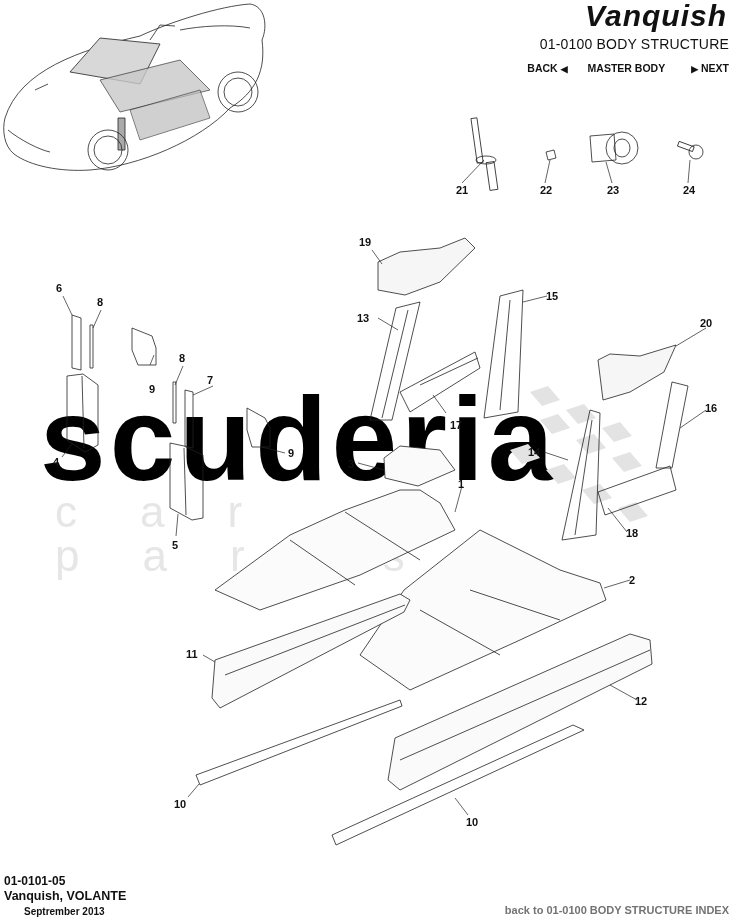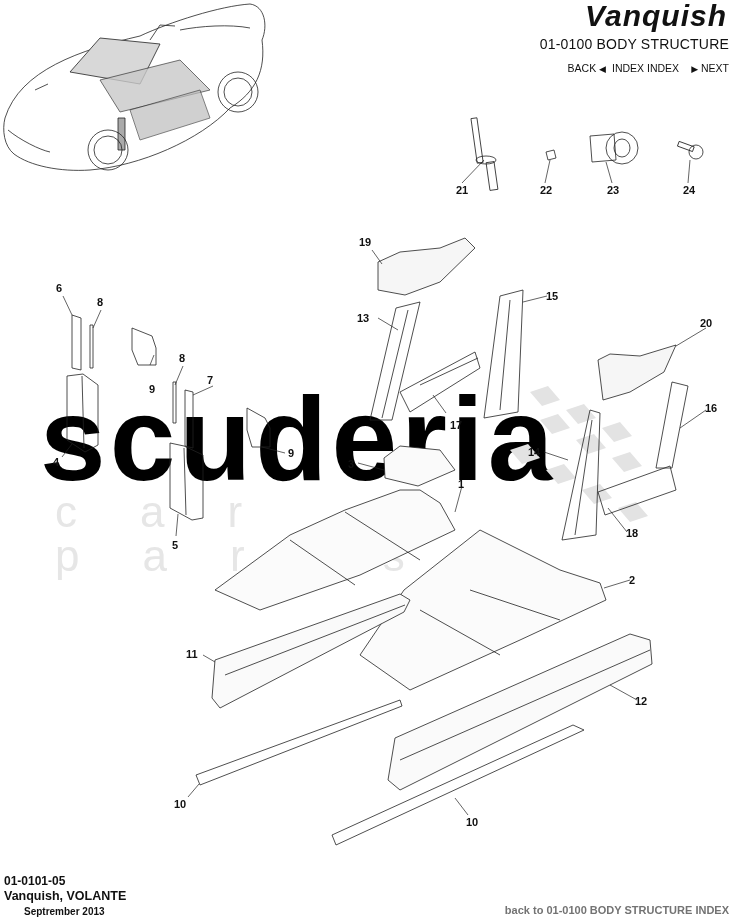--- a/index.html
+++ b/index.html
@@ -2,21 +2,21 @@
 <html><head>
 <meta charset="utf-8">
 <style>
   html, body { margin: 0; padding: 0; background: #ffffff; }
   body { width: 737px; height: 920px; position: relative; overflow: hidden;
          font-family: "Liberation Sans", sans-serif; color: #111; }
   .abs { position: absolute; }
   .logo { right: 8px; top: 0px; width: 240px; height: 32px; }
   .section-title { right: 8px; top: 36px; font-size: 14px; font-weight: normal;
                    font-family: "Liberation Sans", sans-serif; letter-spacing: 0.2px; }
-  .nav { right: 8px; top: 62px; font-size: 10.5px; font-weight: normal; display: flex; gap: 0; align-items: flex-end; }
+  .nav { right: 8px; top: 62px; font-size: 10.5px; font-weight: bold; display: flex; gap: 14px; align-items: flex-end; }
   .nav a { color: #111; text-decoration: none; cursor: pointer; }
   .nav .arrow { font-size: 9px; }
   .watermark { left: 40px; top: 380px; font-size: 118px; font-weight: bold; color: #000000;
                letter-spacing: 4px; font-family: "Liberation Sans", sans-serif; line-height: 1; }
   .watermark2 { left: 55px; top: 490px; font-size: 44px; color: #e6e6e6; letter-spacing: 63px;
                 font-family: "Liberation Sans", sans-serif; line-height: 1; }
   .diagram { left: 0; top: 0; width: 737px; height: 860px; }
   .callout { font-family: "Liberation Sans", sans-serif; font-weight: bold; font-size: 11px; fill: #111; }
   .footer-code { left: 4px; top: 874px; font-size: 12px; font-weight: bold; }
   .footer-name { left: 4px; top: 889px; font-size: 12.5px; font-weight: bold; }
@@ -232,21 +232,21 @@
   <text x="238" y="26" text-anchor="end" font-family="Liberation Sans, sans-serif" font-style="italic" font-weight="bold" font-size="30" fill="#111" letter-spacing="1">Vanquish</text>
 </svg>
 
 <div class="abs section-title">01-0100 BODY STRUCTURE</div>
 
 <div class="abs nav">
   <a>
     <span>BACK</span>
     <span class="arrow">◀</span>
   </a>
-  <a style="margin-left:6px;">INDEX INDEX</a>
+  <a style="margin-left:6px;">MASTER BODY</a>
   <a style="margin-left:12px;">
     <span class="arrow">▶</span>
     <span>NEXT</span>
   </a>
 </div>
 
 <div class="abs footer-code">01-0101-05</div>
 <div class="abs footer-name">Vanquish, VOLANTE</div>
 <div class="abs footer-date">Septrember 2013</div>
 <a class="abs footer-link">back to 01-0100 BODY STRUCTURE INDEX</a>

